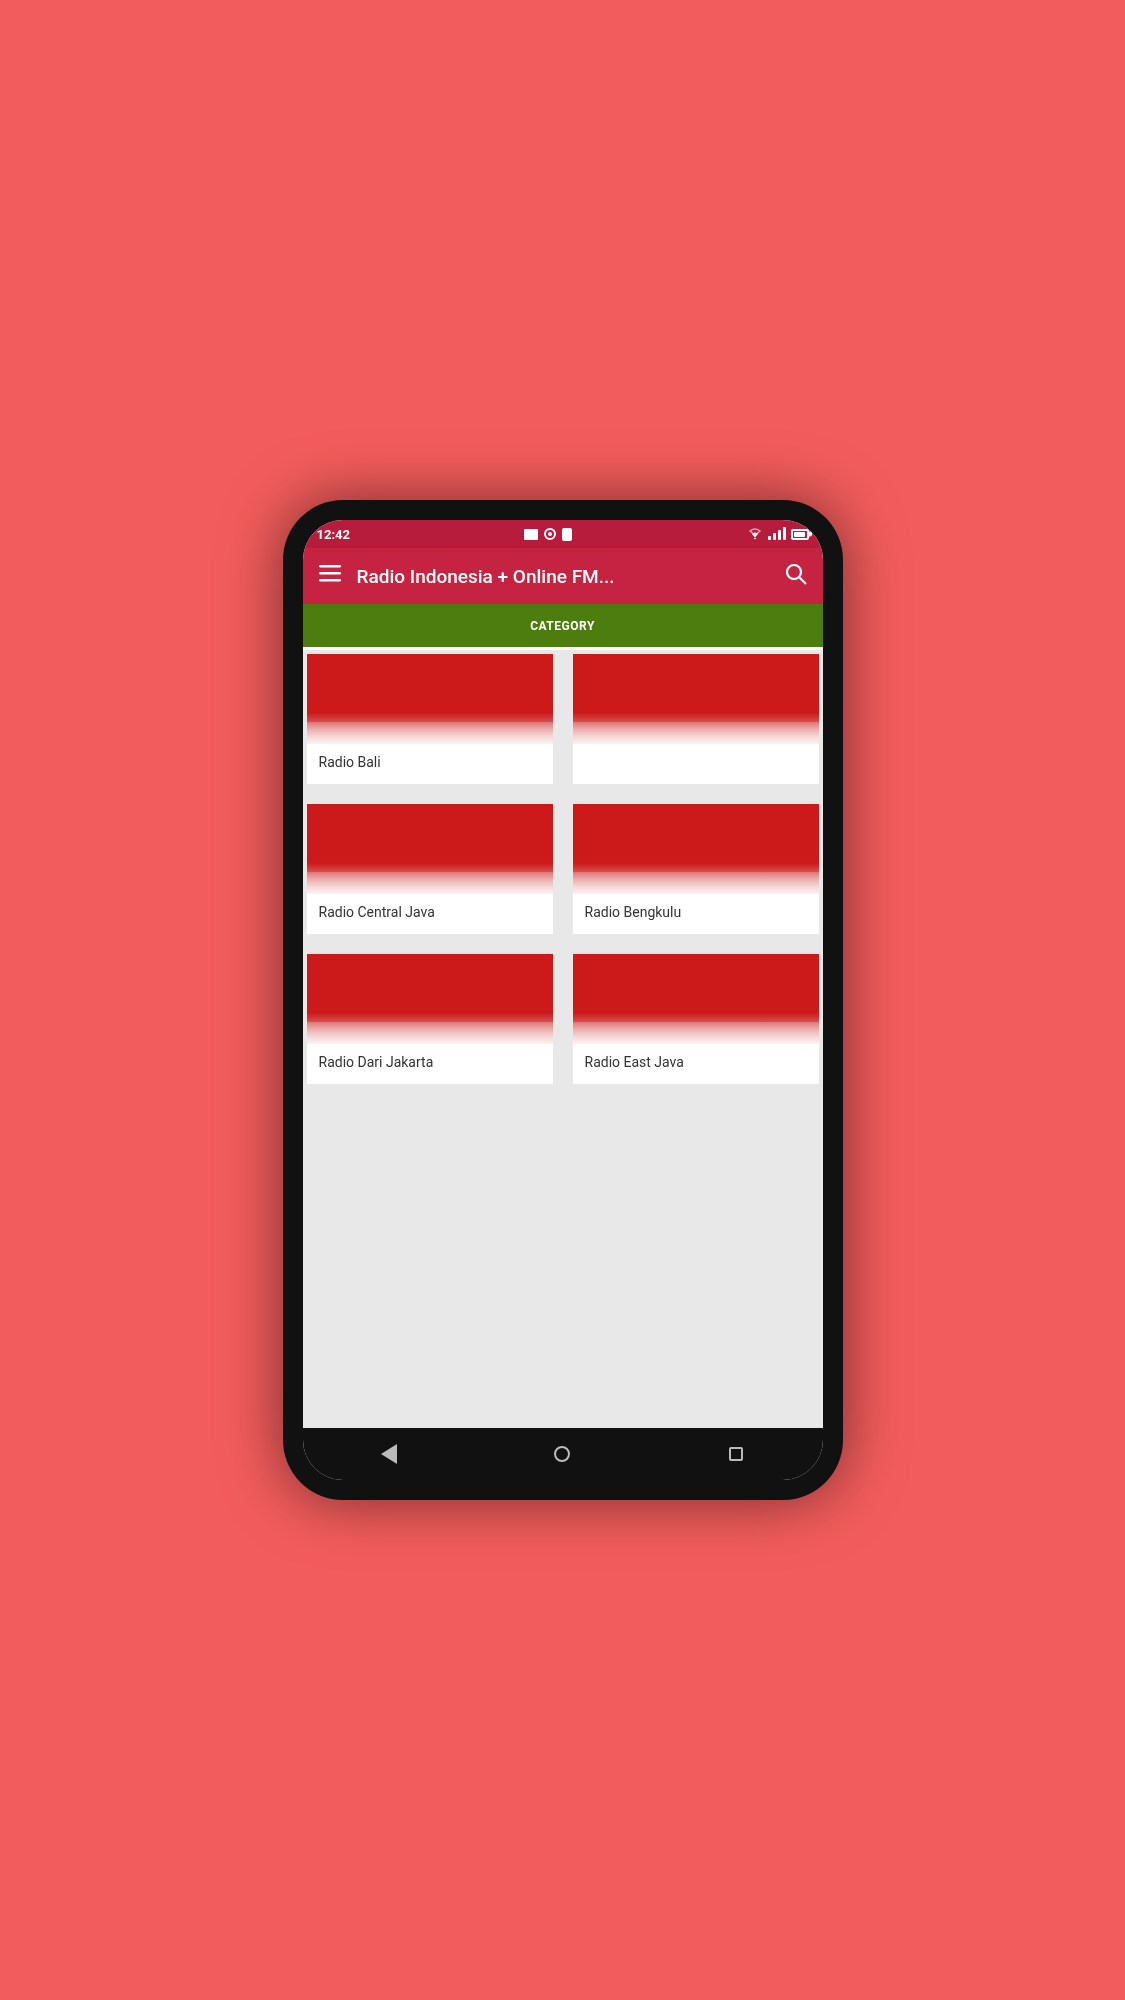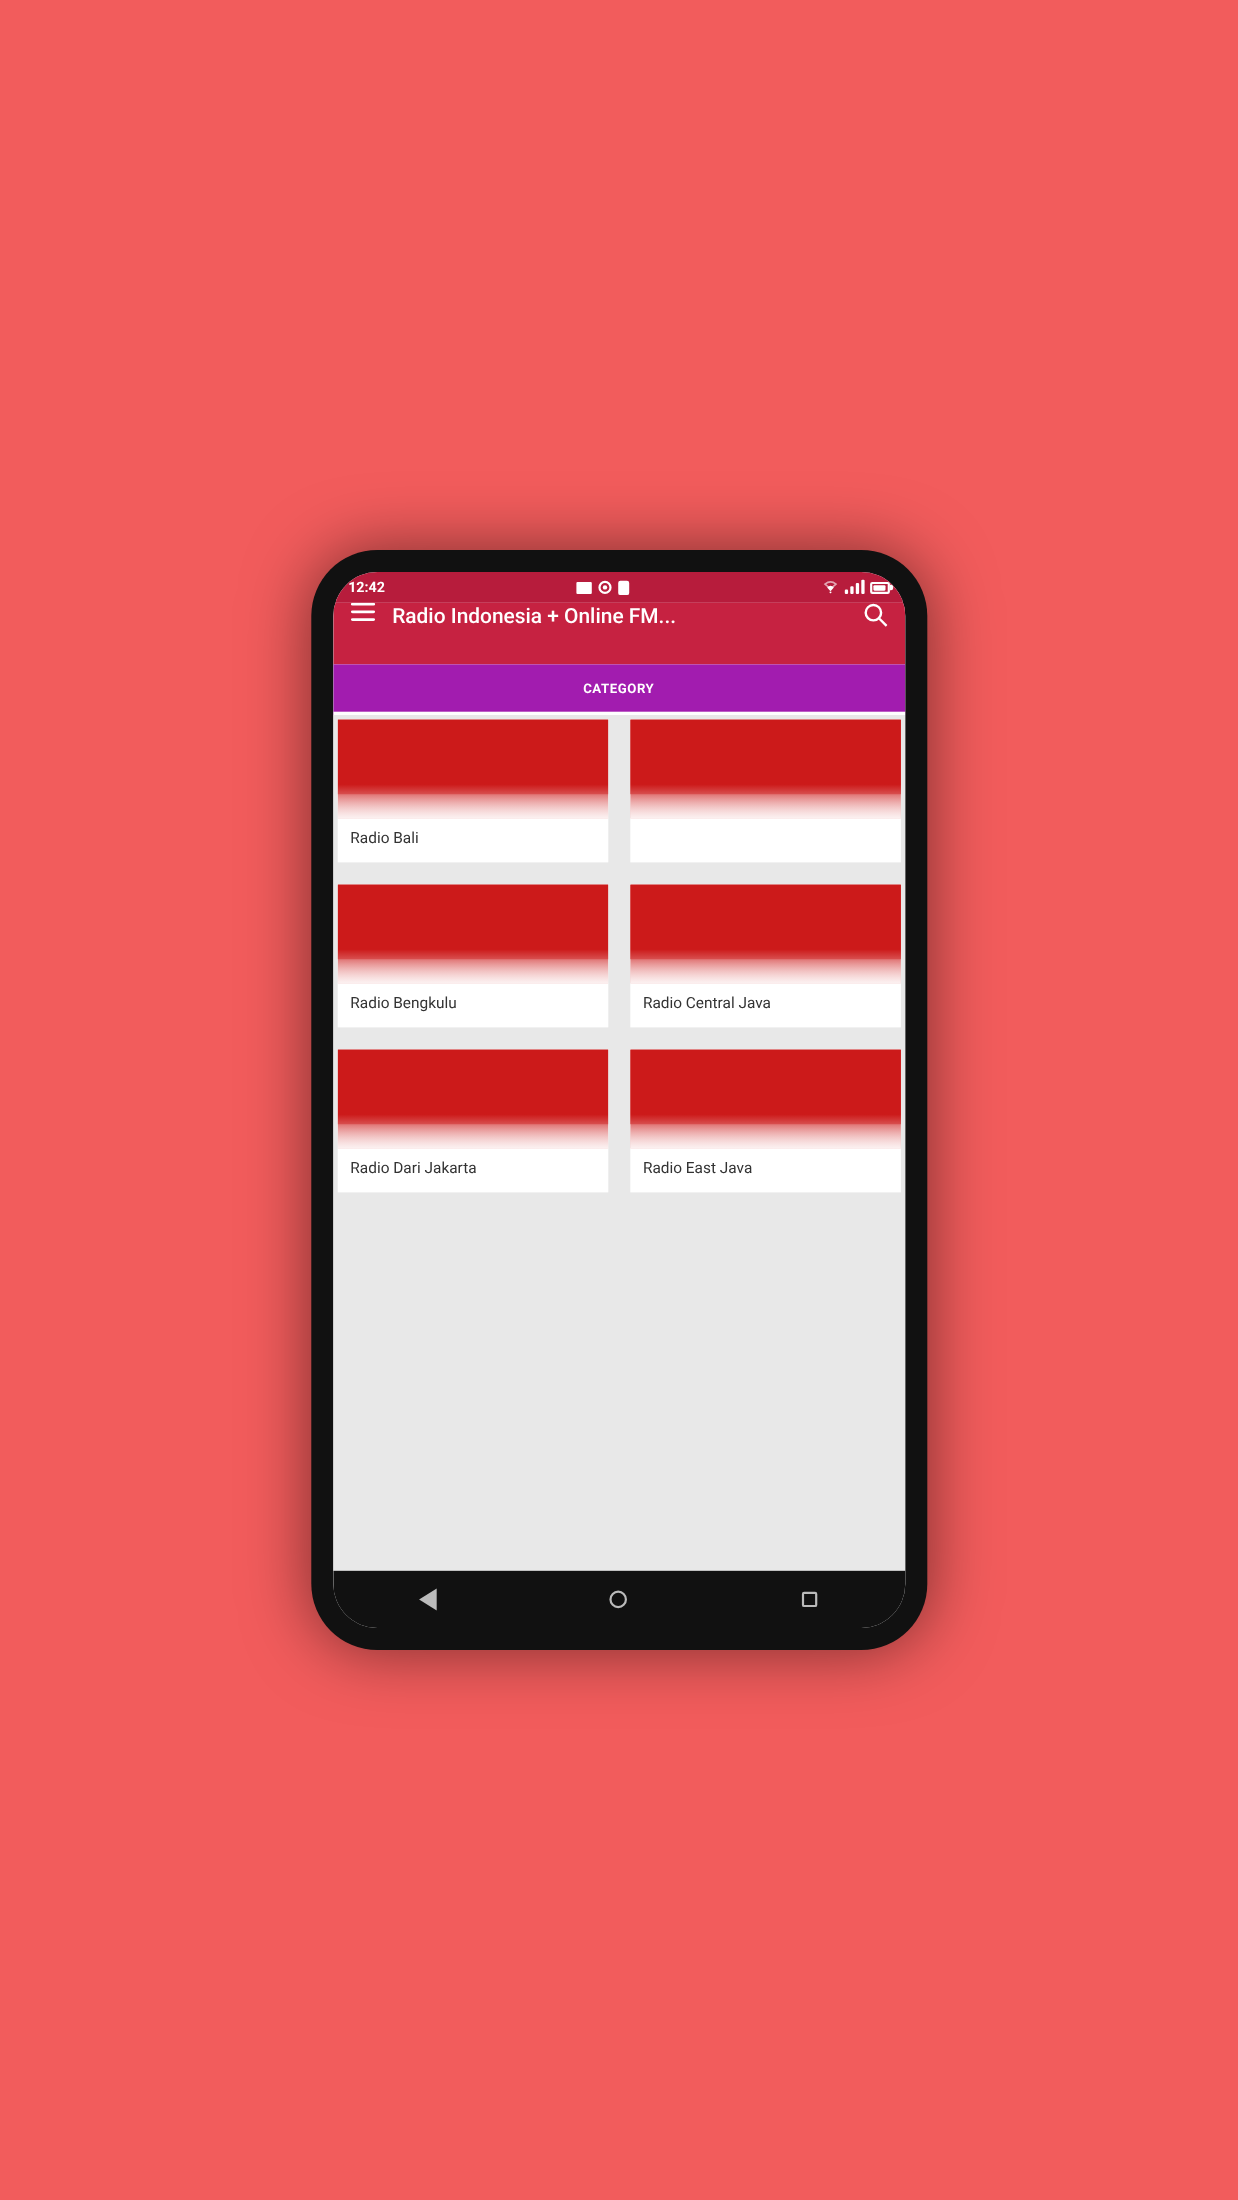--- a/index.html
+++ b/index.html
@@ -154,21 +154,21 @@
       width: 80%;
       background: white;
       border-radius: 1px;
     }
 
     
     .toolbar {
       background: #c62241;
       height: 56px;
       display: flex;
-      align-items: flex-start;
+      align-items: center;
       padding: 0 16px;
       flex-shrink: 0;
     }
 
     .toolbar-menu-icon {
       color: white;
       font-size: 22px;
       cursor: pointer;
       margin-right: 16px;
       line-height: 1;
@@ -185,21 +185,21 @@
     }
 
     .toolbar-search-icon {
       color: white;
       font-size: 20px;
       cursor: pointer;
     }
 
     
     .tabs-bar {
-      background: #a21caf;
+      background: #4d7c0f;
       display: flex;
       flex-shrink: 0;
     }
 
     .tab {
       flex: 1;
       height: 46px;
       display: flex;
       align-items: center;
       justify-content: center;
@@ -383,29 +383,29 @@
             <div class="card-image-inner"></div>
             <div class="card-image-fade"></div>
           </div>
         </div>
 
         <div class="grid-card">
           <div class="card-image">
             <div class="card-image-inner"></div>
             <div class="card-image-fade"></div>
           </div>
+          <div class="card-label">Radio Central Java</div>
+        </div>
+
+        <div class="grid-card">
+          <div class="card-image">
+            <div class="card-image-inner"></div>
+            <div class="card-image-fade"></div>
+          </div>
           <div class="card-label">Radio Bengkulu</div>
-        </div>
-
-        <div class="grid-card">
-          <div class="card-image">
-            <div class="card-image-inner"></div>
-            <div class="card-image-fade"></div>
-          </div>
-          <div class="card-label">Radio Central Java</div>
         </div>
 
         <div class="grid-card">
           <div class="card-image">
             <div class="card-image-inner"></div>
             <div class="card-image-fade"></div>
           </div>
           <div class="card-label">Radio Dari Jakarta</div>
         </div>
 

